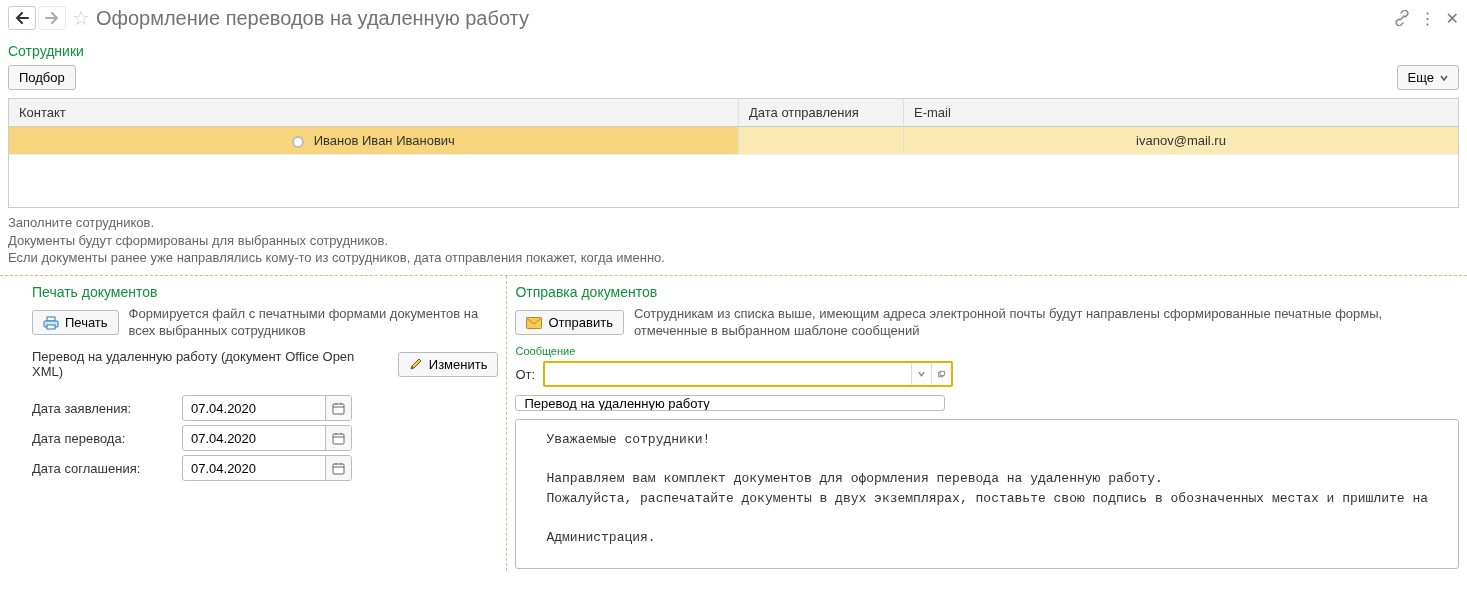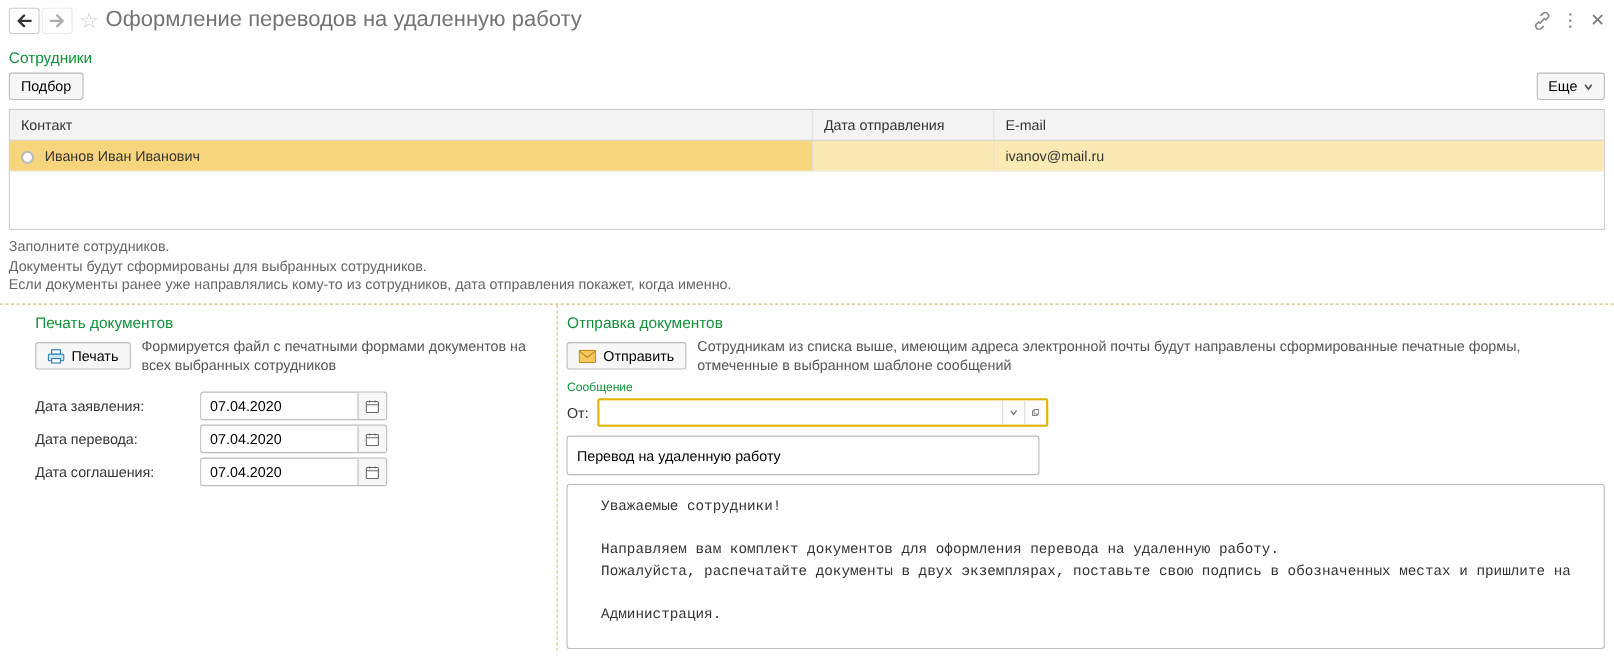--- a/index.html
+++ b/index.html
@@ -47,21 +47,21 @@
   .btn-more { margin-left: auto; }
   .table-wrap { margin: 0 8px; border: 1px solid #ccc; }
   .table-head, .table-row { display: flex; }
   .table-head { background: #f3f3f3; border-bottom: 1px solid #ccc; font-size: 13px; }
   .th, .td { padding: 6px 10px; border-right: 1px solid #e0e0e0; }
   .th:last-child, .td:last-child { border-right: none; }
   .col-contact { flex: 0 0 730px; }
   .col-date { flex: 0 0 165px; }
   .col-email { flex: 1; }
   .table-row { border-bottom: 1px solid #eee; }
-  .row-highlight { background: #fbe9b3; }
+  .row-highlight { background: #fbe9b3; text-align: center; }
   .row-highlight .col-contact { background: #f7d57c; }
   .status-dot {
     display: inline-block;
     width: 12px; height: 12px;
     border-radius: 50%;
     background: #fff;
     border: 2px solid #bbb;
     margin-right: 6px;
     vertical-align: middle;
   }
@@ -95,21 +95,21 @@
     border: 2px solid #e0b400; border-radius: 2px; overflow: hidden;
     width: 410px;
   }
   .from-input { border: none; flex: 1; padding: 3px 6px; outline: none; }
   .from-btn {
     width: 20px; border: none; border-left: 1px solid #ddd;
     background: #fcfcfc; cursor: pointer; font-size: 11px; color: #666;
     display: flex; align-items: center; justify-content: center;
   }
   .subject-input {
-    width: 430px; height: 36px; border: 1px solid #bbb; border-radius: 3px;
+    width: 430px; height: 16px; border: 1px solid #bbb; border-radius: 3px;
     padding: 4px 8px; font-size: 13px; outline: none;
   }
   .message-body {
     margin-top: 8px; border: 1px solid #bbb; border-radius: 3px;
     height: 150px; overflow: auto; padding: 10px 30px;
     font-family: "Courier New", monospace; font-size: 13px;
     white-space: pre; line-height: 1.5;
   }
   svg { display: block; }
 </style>
@@ -187,20 +187,30 @@
         <button class="btn">
           <svg width="16" height="14" viewBox="0 0 16 14">
               <rect x="4" y="1" width="8" height="4" stroke="#2a7ab0" fill="none"></rect>
               <rect x="1" y="5" width="14" height="6" rx="1" stroke="#2a7ab0" fill="#cfe6f5"></rect>
               <rect x="4" y="9" width="8" height="4" stroke="#2a7ab0" fill="#fff"></rect>
             </svg>
           <span>Печать</span>
         </button>
         <div class="txt">Формируется файл с печатными формами документов на всех выбранных сотрудников</div>
       </div>
+      <div class="inline-row" style="margin-top:10px;">
+        <span>Перевод на удаленную работу (документ Office Open XML)</span>
+        <button class="btn">
+          <svg width="14" height="14" viewBox="0 0 14 14">
+              <path d="M2 12 L3 9 L10 2 L12 4 L5 11 Z" fill="#f6c35b" stroke="#7a5a1e"></path>
+              <path d="M2 12 L3 9 L5 11 Z" fill="#2f8a3a"></path>
+            </svg>
+          <span>Изменить</span>
+        </button>
+      </div>
 
       <div class="inline-row" style="margin-top:16px;">
         <span class="label">Дата заявления:</span>
         <div class="date-field">
           <input class="date-input" value="07.04.2020" style="">
           <button class="cal-btn">
             <svg width="13" height="13" viewBox="0 0 13 13">
                 <rect x="1" y="2" width="11" height="10" rx="1" stroke="#666" fill="#fff"></rect>
                 <line x1="1" y1="5" x2="12" y2="5" stroke="#666"></line>
                 <line x1="4" y1="1" x2="4" y2="3" stroke="#666"></line>

